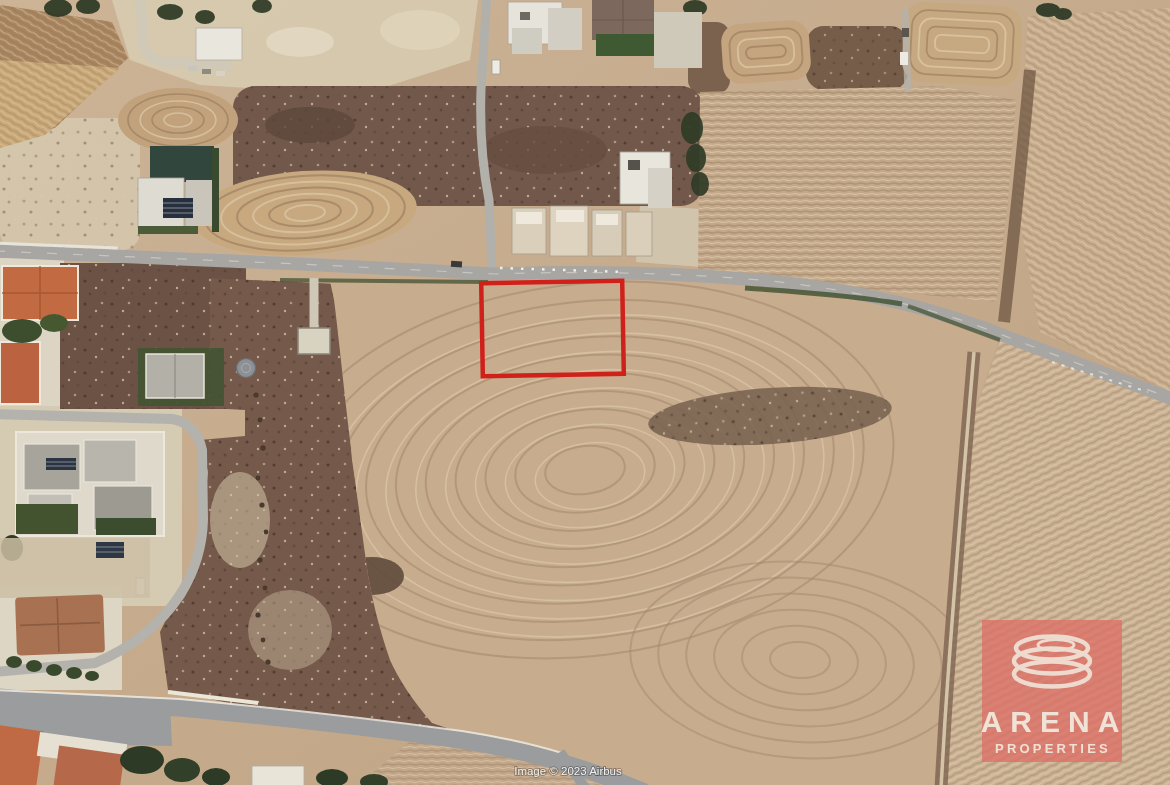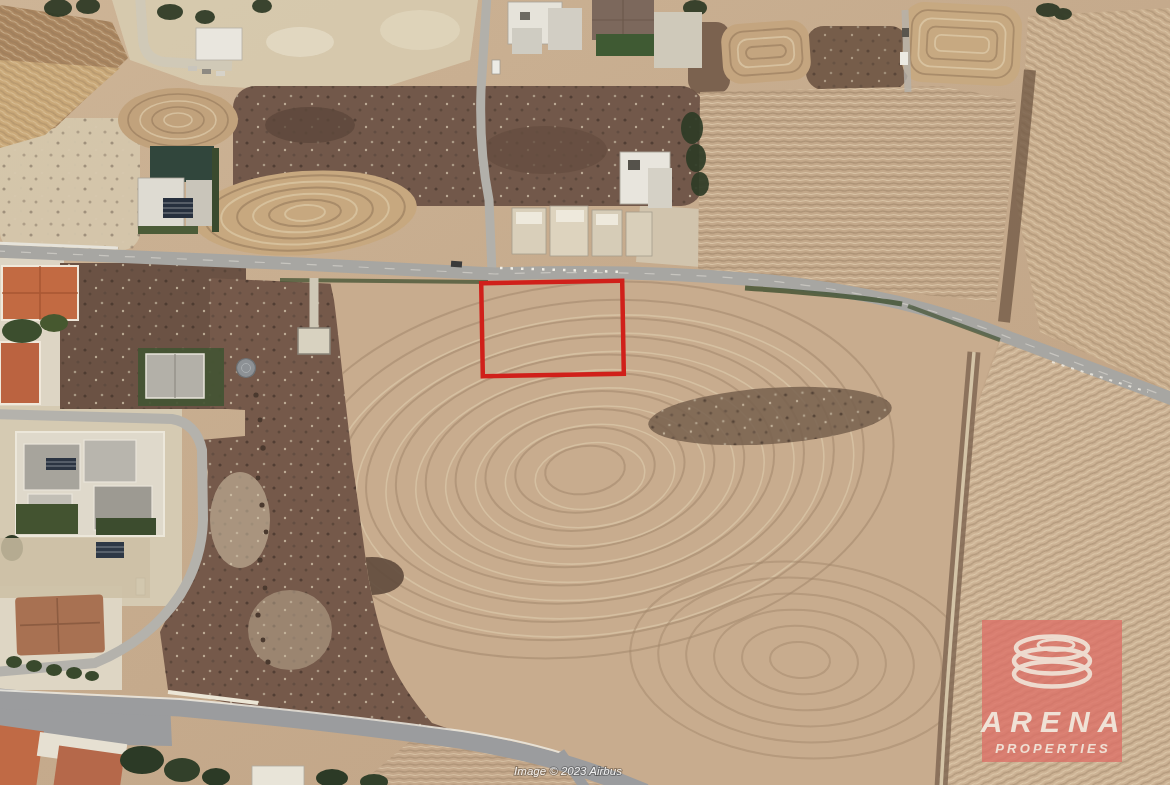--- a/index.html
+++ b/index.html
@@ -1,17 +1,17 @@
 <!DOCTYPE html>
 <html><head>
 <meta charset="utf-8">
 <style>
   html,body{margin:0;padding:0;background:#222;}
   .stage{position:relative;width:1170px;height:785px;overflow:hidden;
-         font-family:"Liberation Sans",sans-serif;font-style:italic;}
+         font-family:"Liberation Sans",sans-serif;}
   .stage svg{display:block;width:1170px;height:785px;}
   .wm-brand{font-family:"Liberation Sans",sans-serif;font-weight:bold;}
   .wm-sub{font-family:"Liberation Sans",sans-serif;font-weight:bold;}
   .attr-text{font-family:"Liberation Sans",sans-serif;}
 </style>
 </head>
 <body>
 
 <div class="stage">
 <svg viewBox="0 0 1170 785" xmlns="http://www.w3.org/2000/svg">

